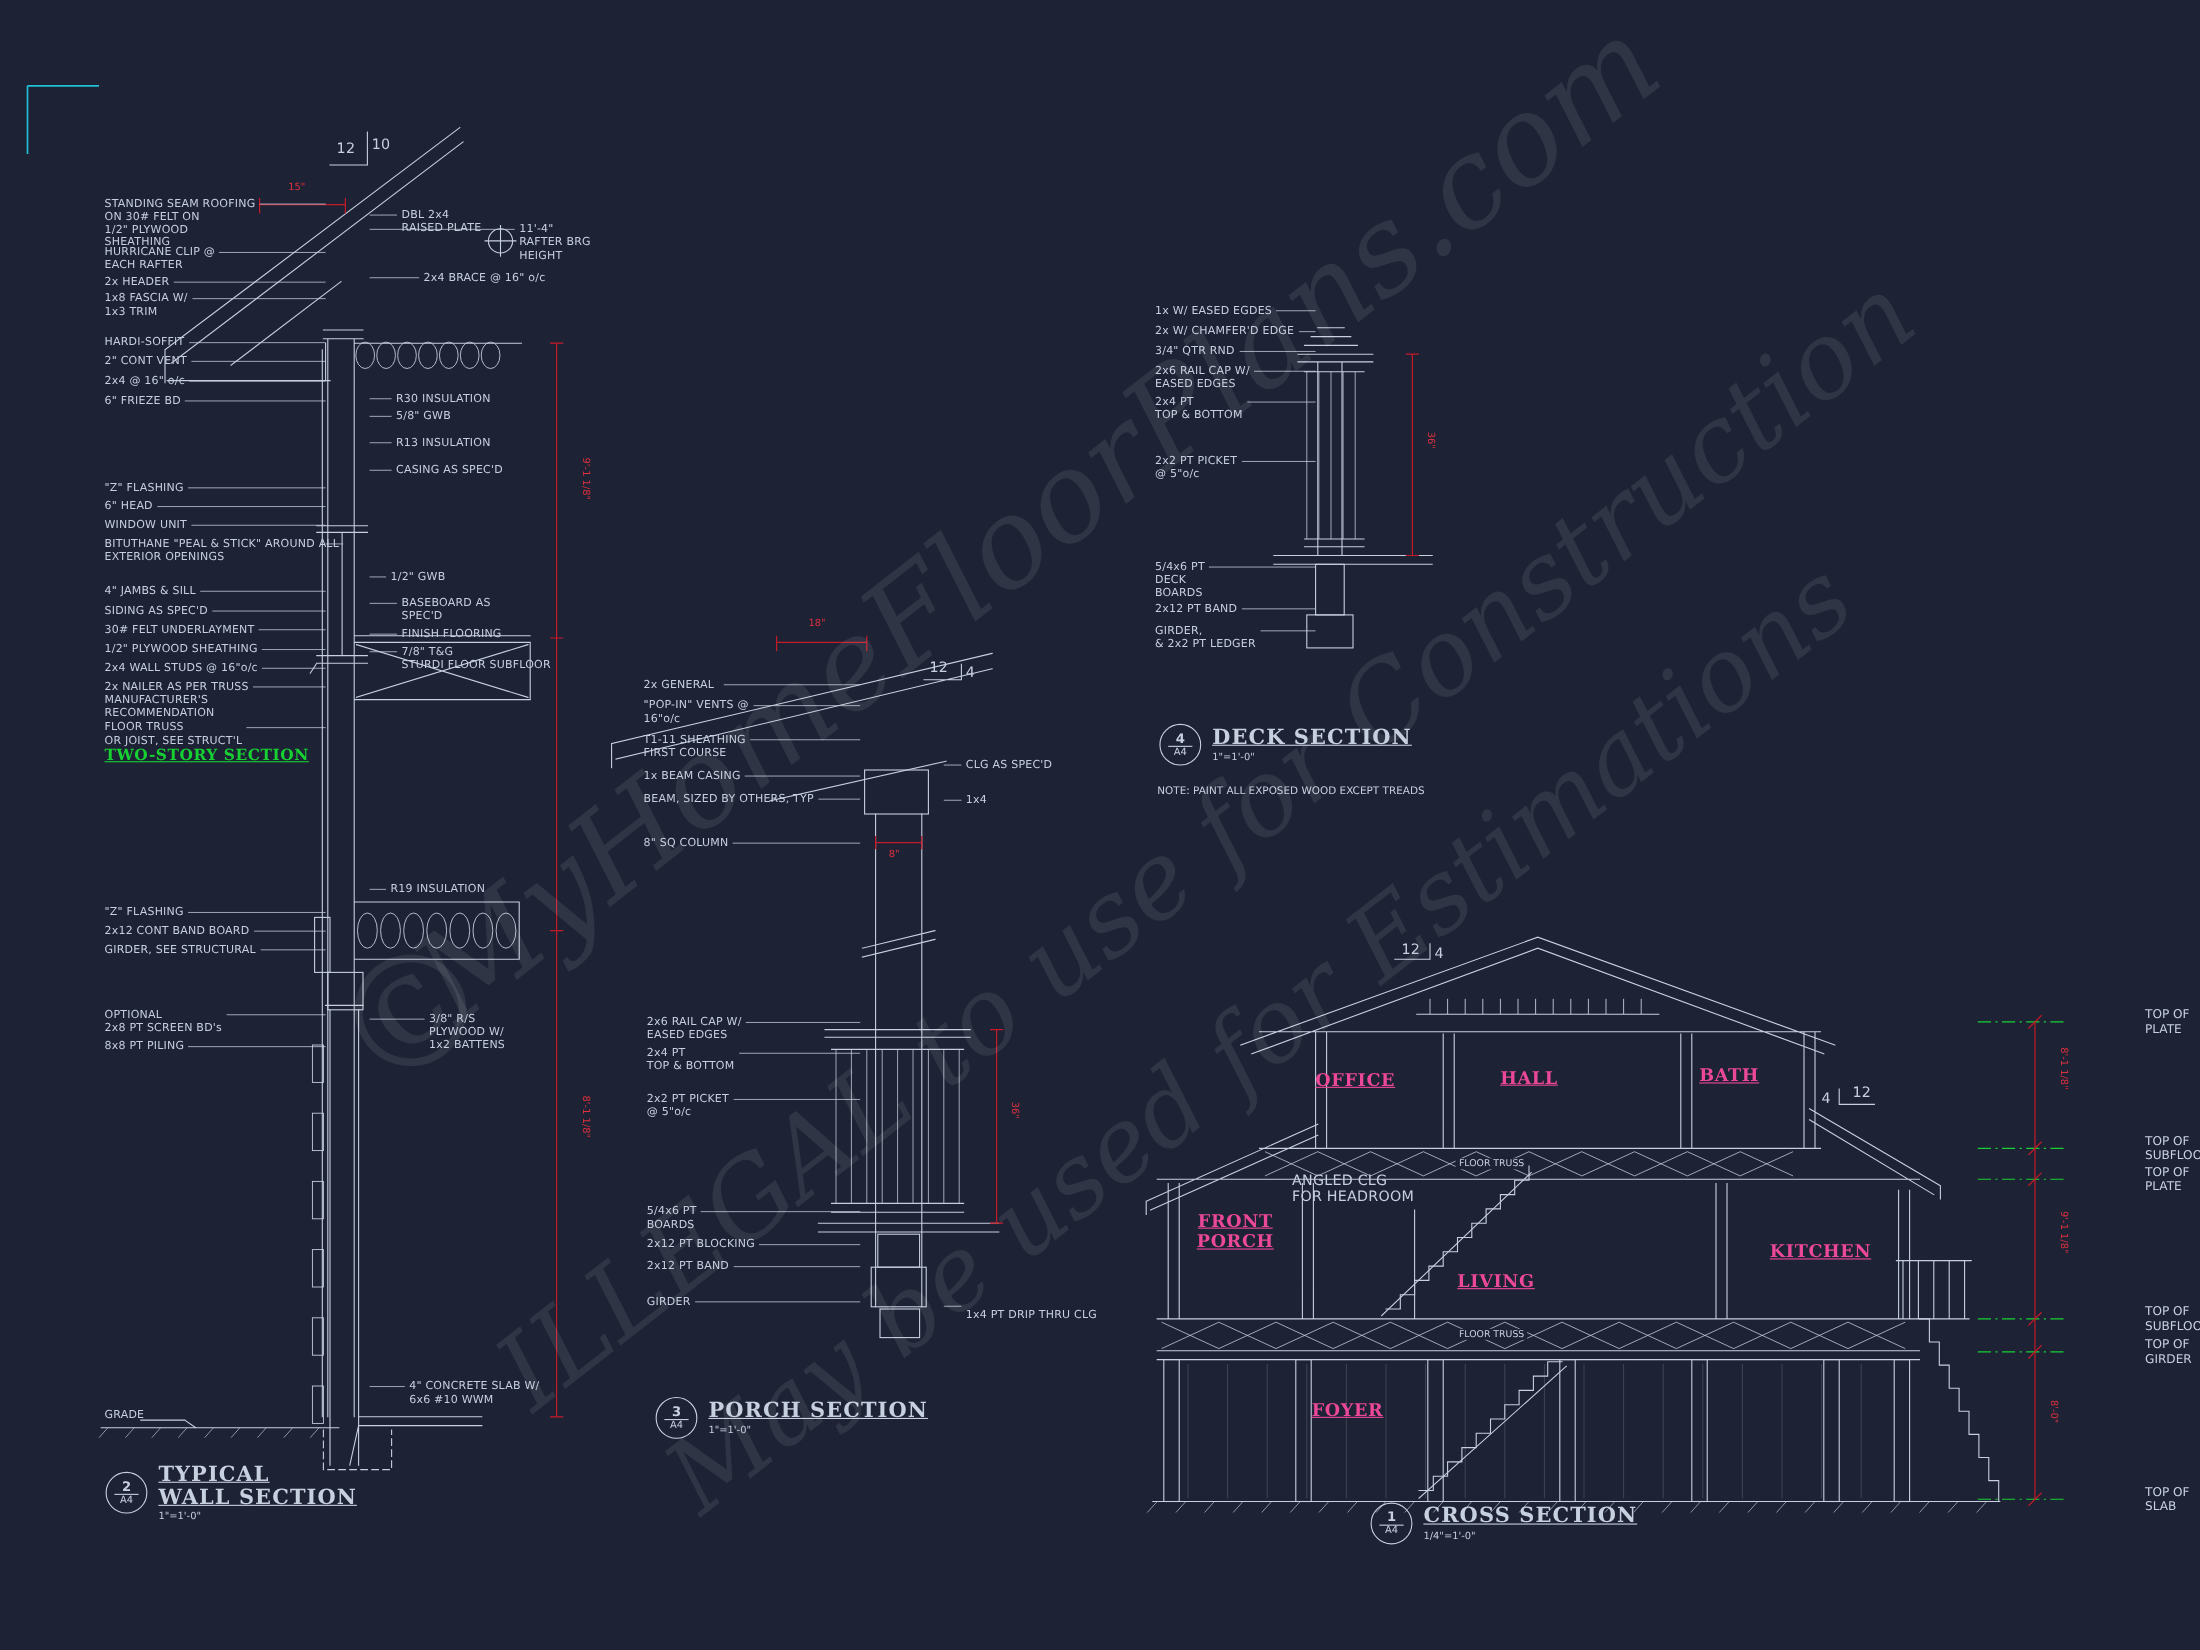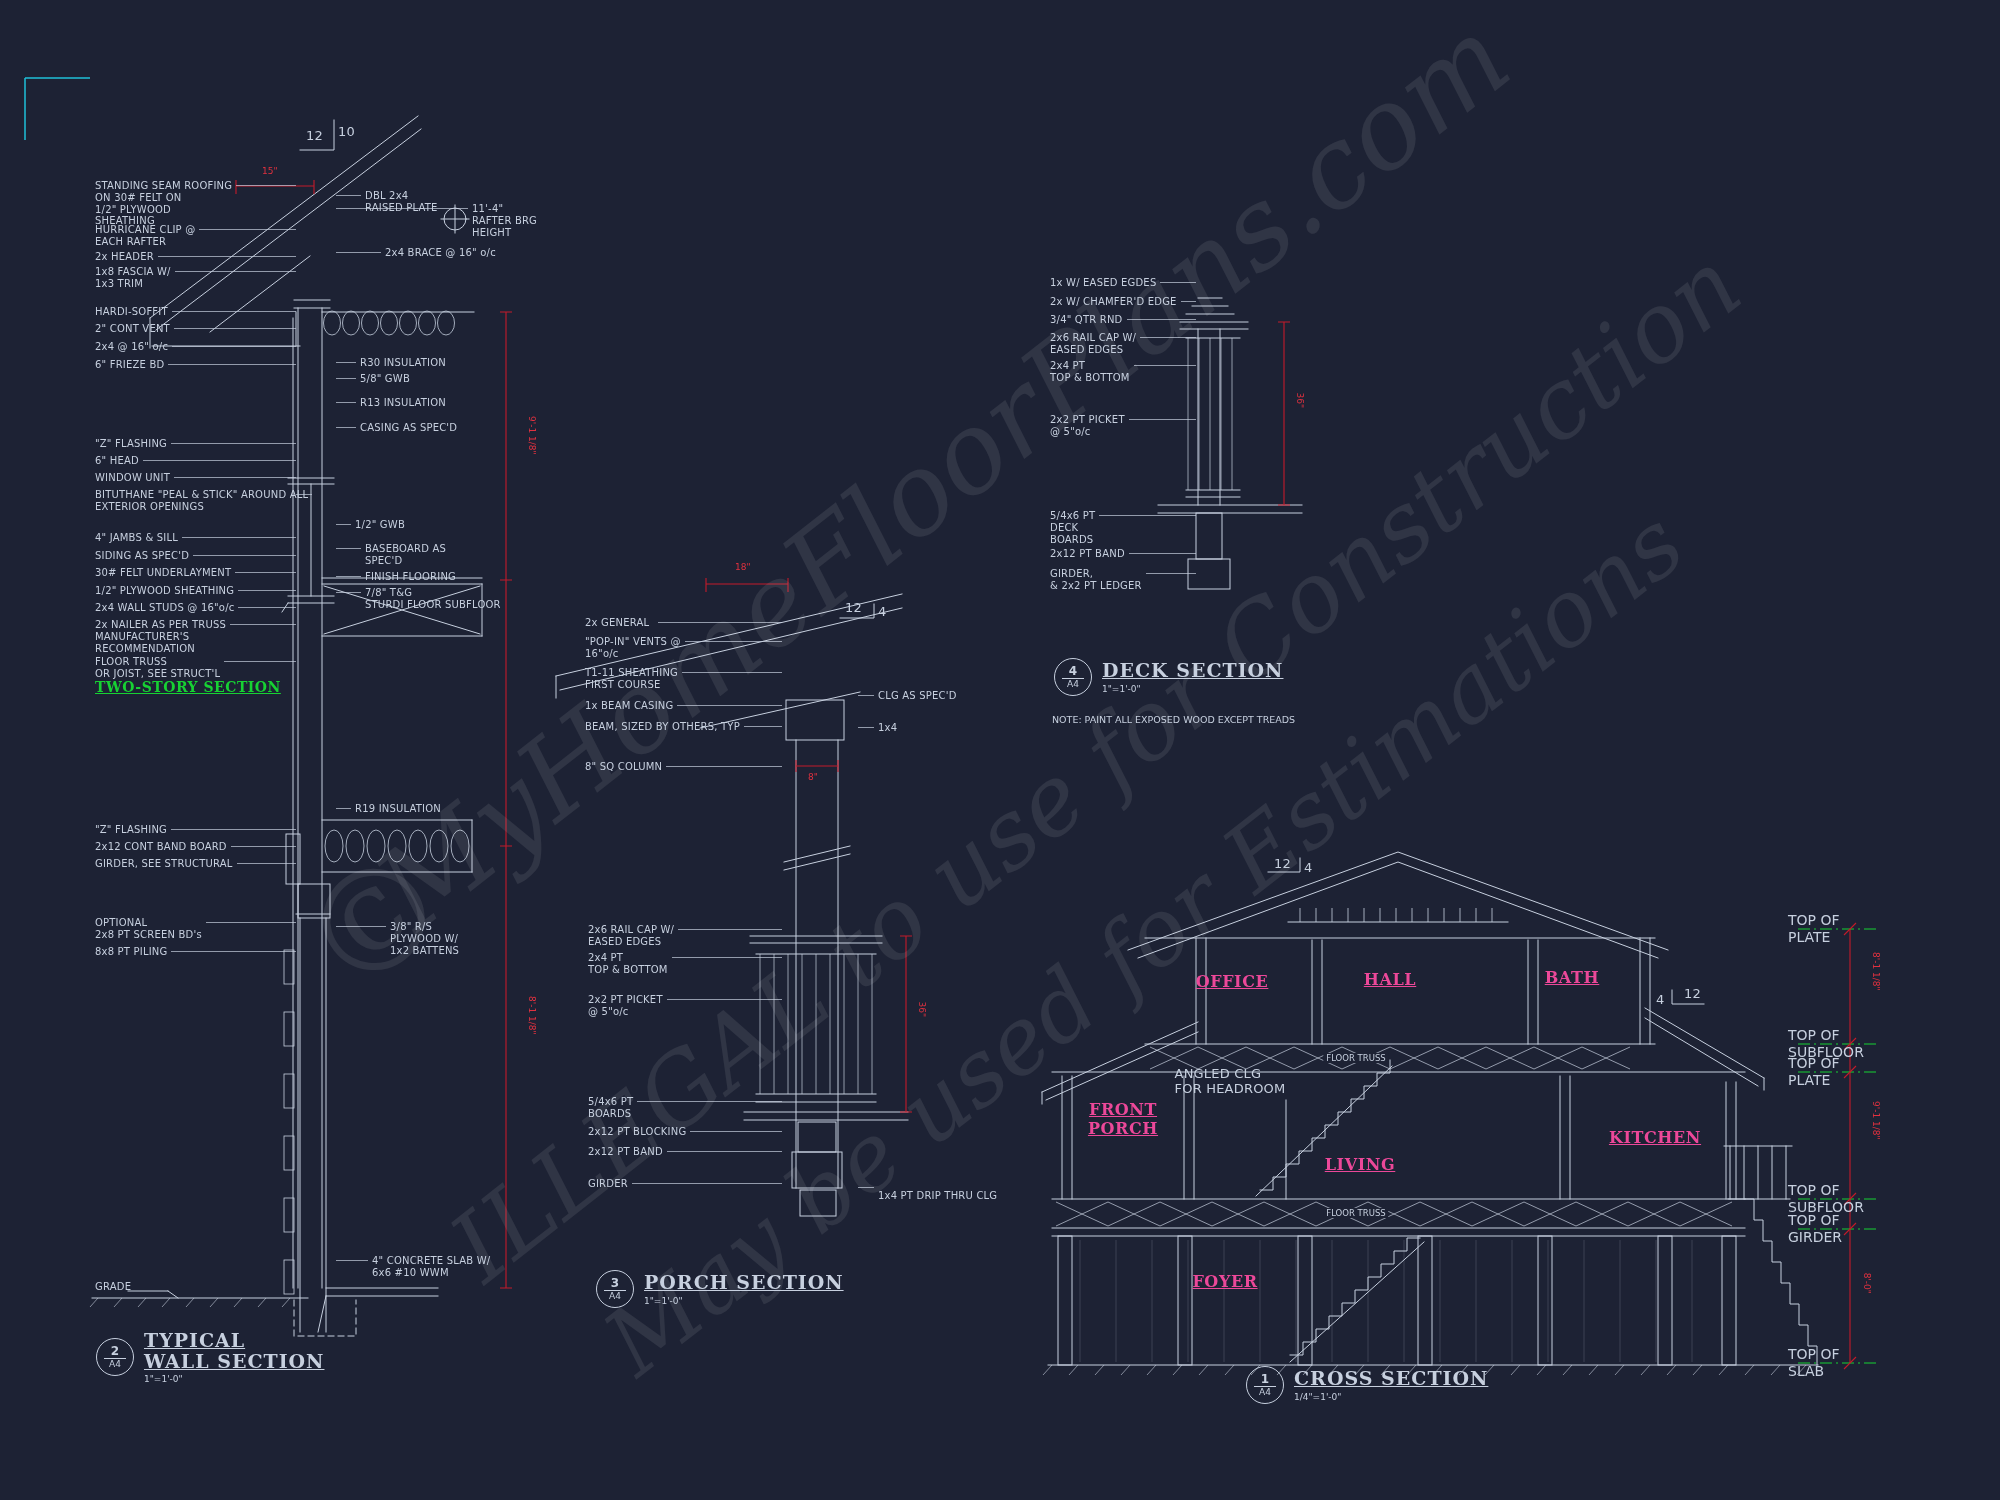--- a/index.html
+++ b/index.html
@@ -10,21 +10,21 @@
   .callout{position:absolute;font-size:10px;line-height:1.18;white-space:pre-line;
            color:#c7d0df;letter-spacing:.2px}
   .callout.red{color:#e0313f;font-size:9px;letter-spacing:0}
   .callout.tiny{font-size:13px}
   .callout.ctr{transform:translateX(-50%);text-align:left}
   .room{position:absolute;transform:translateX(-50%);font-family:"DejaVu Serif",serif;
         font-weight:bold;font-size:16px;color:#ec4899;text-decoration:underline;
         text-align:center;white-space:pre-line;letter-spacing:.6px}
   .two-story{position:absolute;left:95px;top:679px;font-family:"DejaVu Serif",serif;
         font-weight:bold;font-size:14px;color:#17d133;text-decoration:underline;letter-spacing:.5px}
-  .side{position:absolute;left:1788px;transform:translateY(-50%);font-size:14px;
+  .side{position:absolute;left:1950px;transform:translateY(-50%);font-size:11px;
         line-height:1.2;white-space:pre-line}
   .ft{position:absolute;transform:translate(-50%,-50%);font-size:8.5px;
       background:#1d2234;padding:0 3px;white-space:nowrap}
   .note-box{position:absolute;left:562px;top:1325px;width:192px;border:1px solid #c7d0df;
       padding:5px 6px;font-size:9.5px;line-height:1.3;white-space:pre-line}
   .deck-note{position:absolute;left:1052px;top:714px;font-size:9.5px;white-space:pre-line}
   .footer{position:absolute;display:flex;align-items:center;gap:10px}
   .fcirc{width:38px;height:38px;border:1.6px solid #c7d0df;border-radius:50%;display:flex;
       flex-direction:column;align-items:center;justify-content:center;flex:none}
   .fnum{font-weight:bold;border-bottom:1px solid #c7d0df;padding:0 7px;font-size:12px;line-height:1.2}

